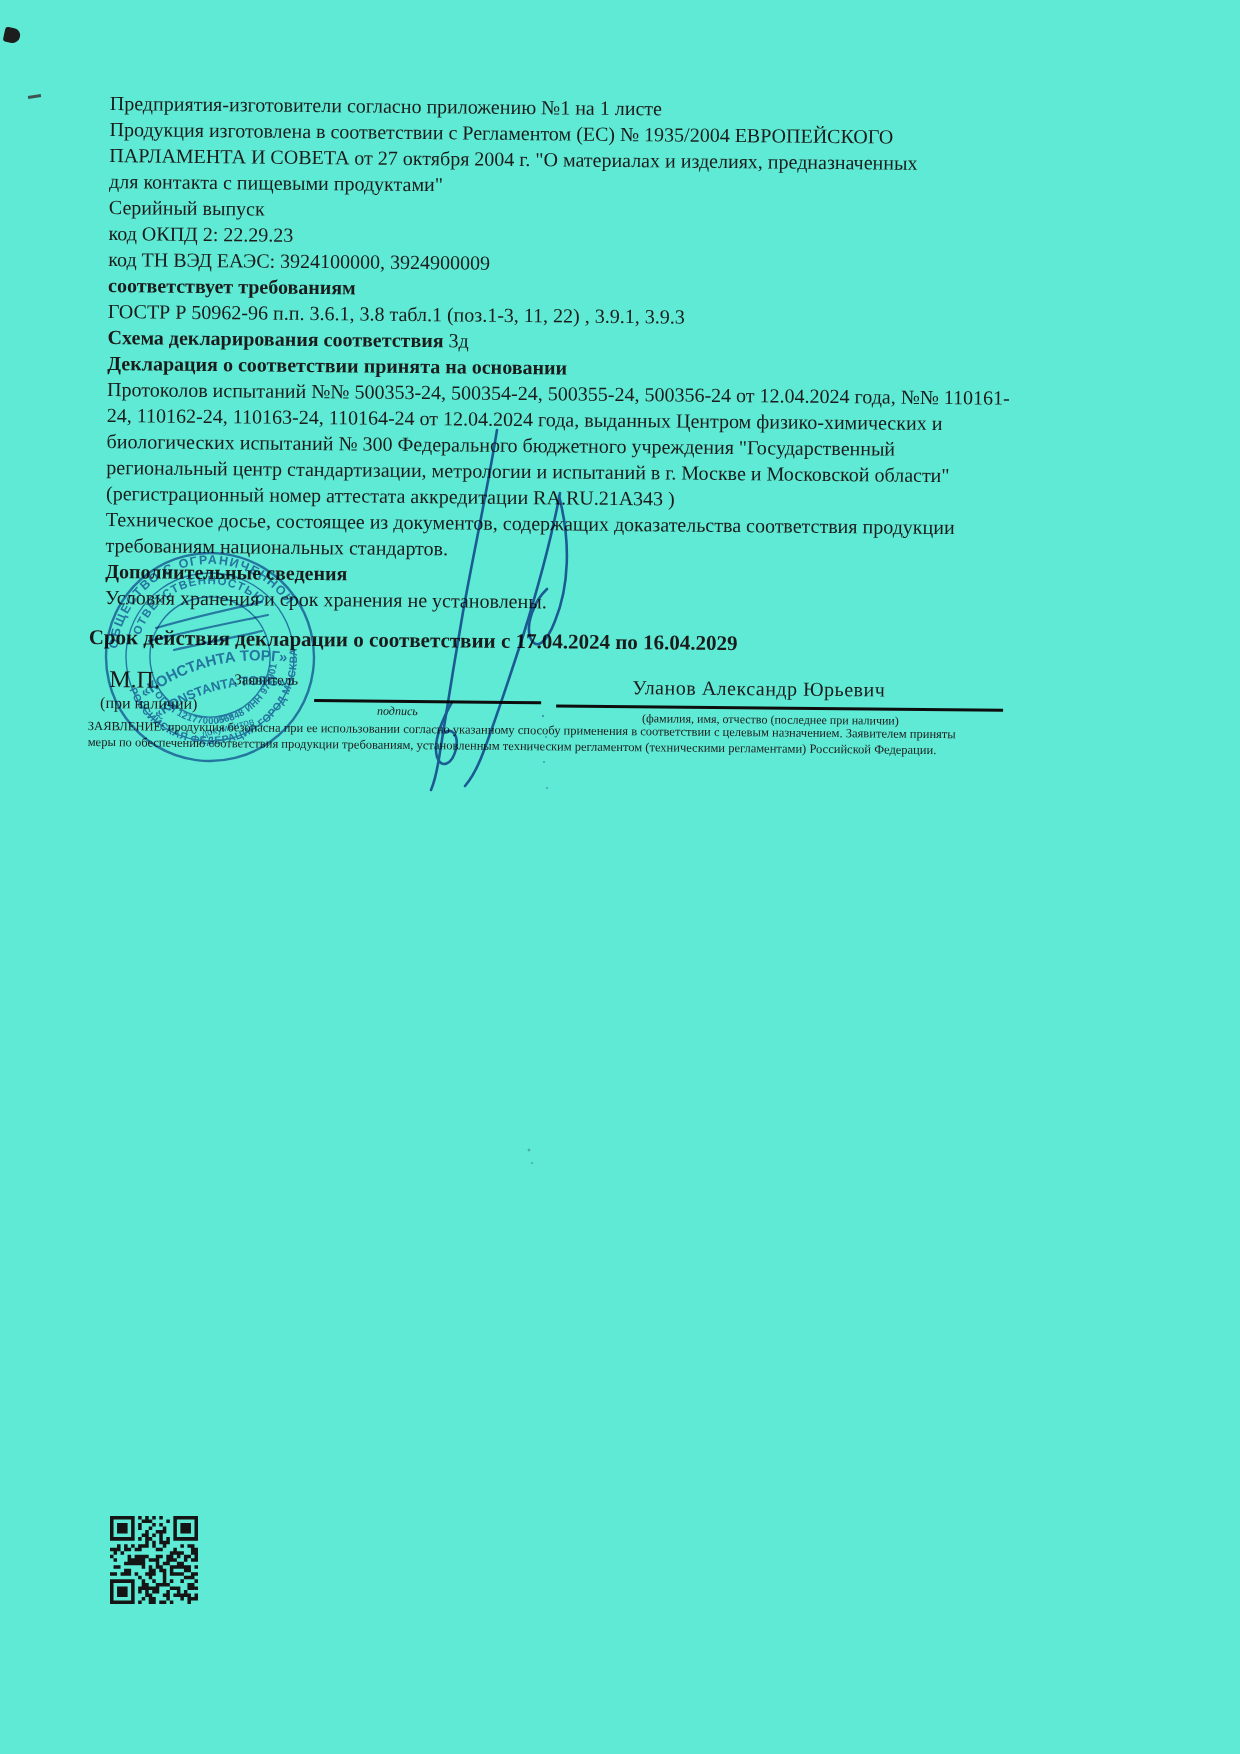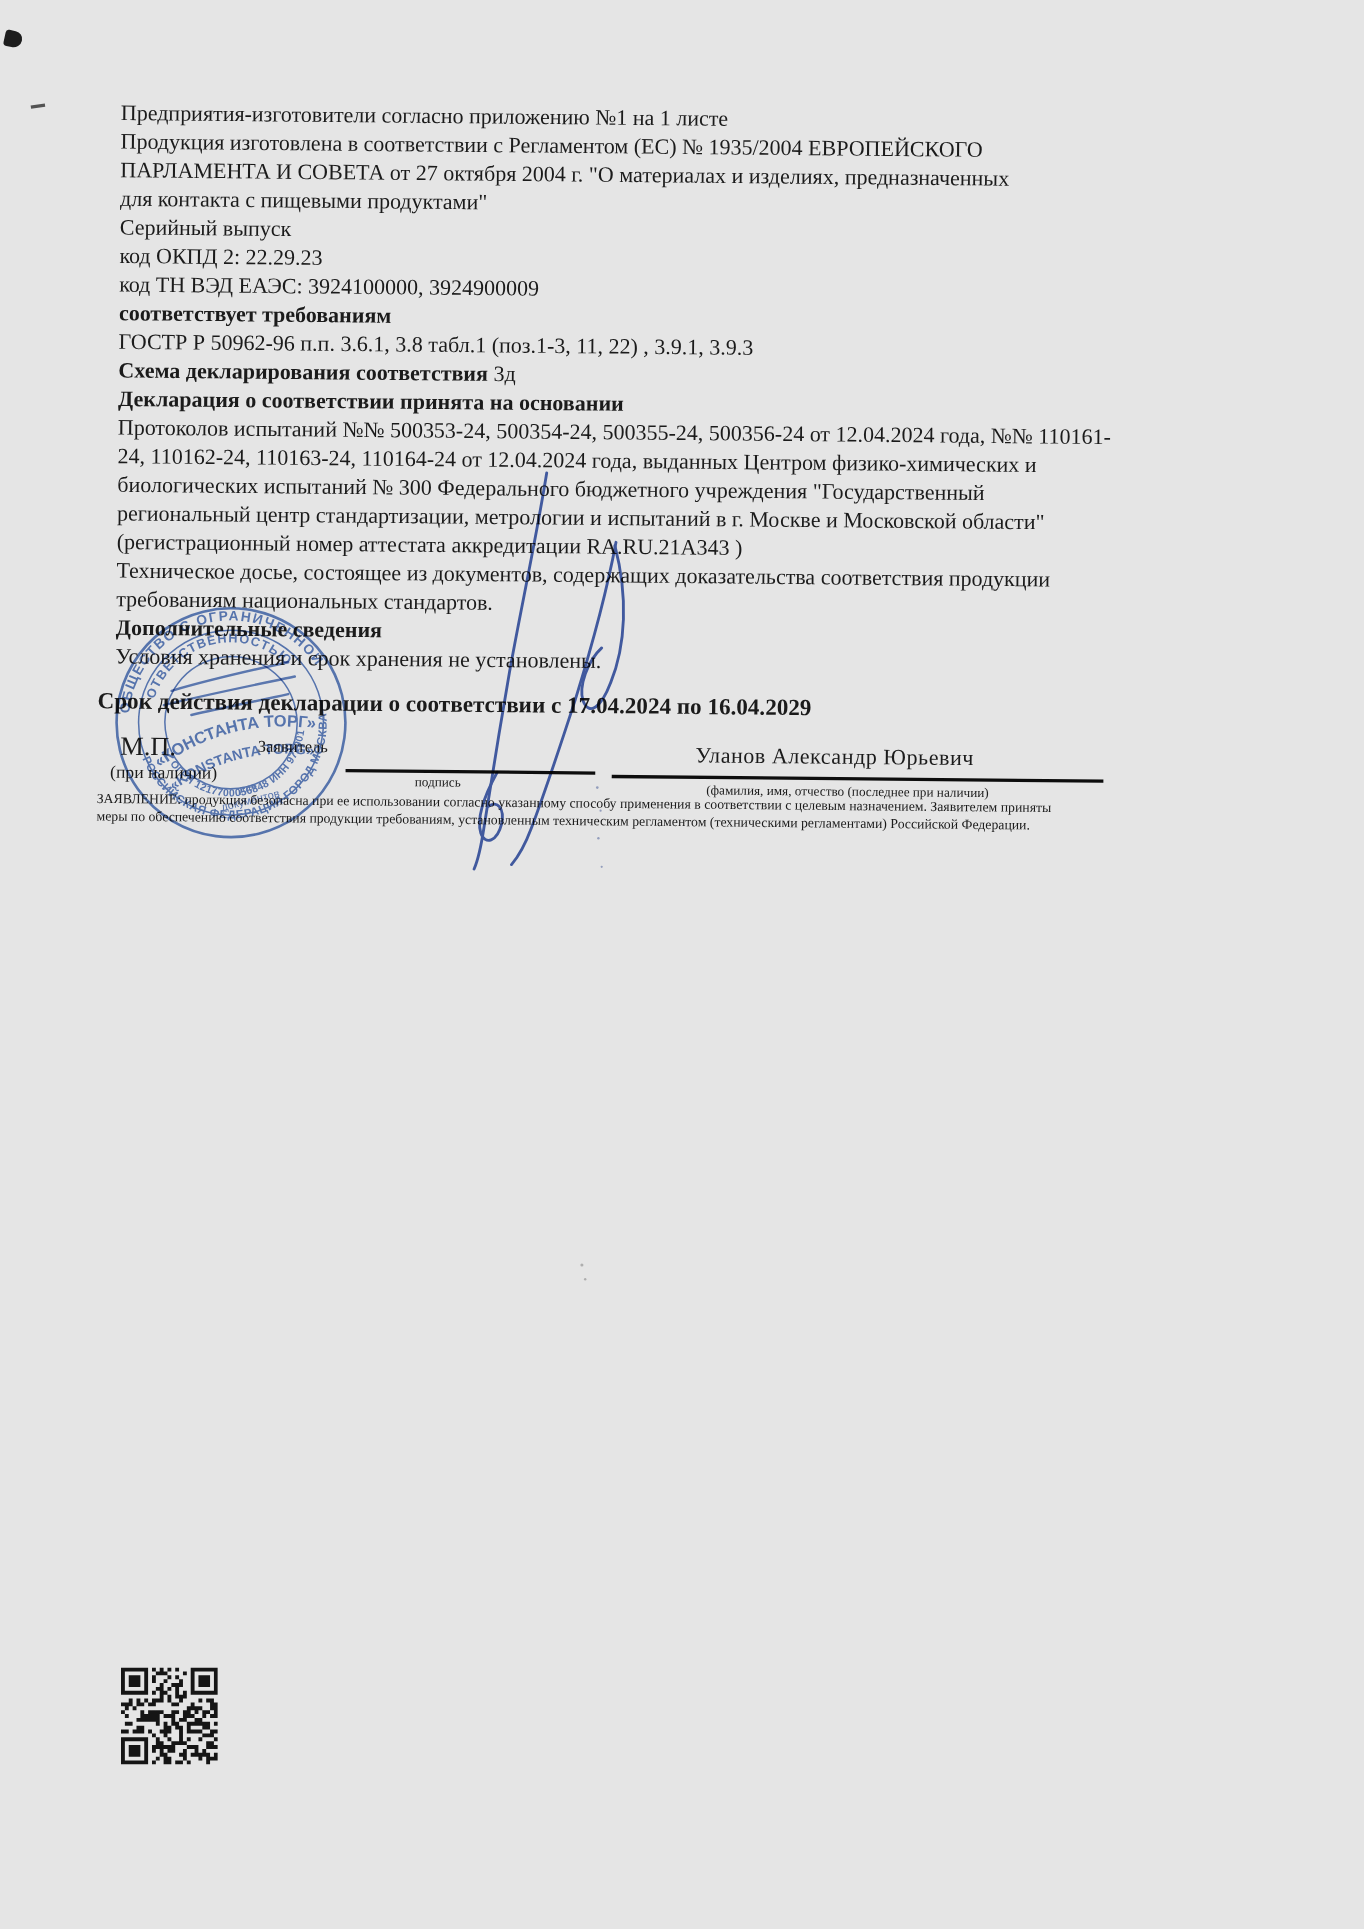--- a/index.html
+++ b/index.html
@@ -1,34 +1,34 @@
 <!DOCTYPE html>
 <html><head>
 <meta charset="utf-8">
 <style>
   html,body{margin:0;padding:0;background:#ffffff;}
   .page{
-    position:relative;width:1240px;height:1754px;background:#e5e5e5;overflow:hidden;
+    position:relative;width:1240px;height:1754px;background:#5eead4;overflow:hidden;
     font-family:"Liberation Serif","DejaVu Serif",serif;color:#1b1b1b;
   }
   
   .content{position:absolute;inset:0;transform:rotate(0.55deg);transform-origin:100px 90px;}
   .doc-text{position:absolute;left:110px;top:90px;width:907px;font-size:20px;line-height:26px;}
   .doc-text p{margin:0;}
   .bold{font-weight:bold;}
   .p-regulation{width:835px;}
   .p-dossier{width:900px;}
   .validity{font-size:21px;margin-left:-16px !important;margin-top:14px !important;}
   
   .abs{position:absolute;margin:0;}
   .mp{left:115px;top:666px;font-size:24px;}
   .mp-note{left:106px;top:694px;font-size:16px;}
   .applicant{left:240px;top:670px;font-size:15px;}
   .sig-line1{left:320px;top:697px;width:227px;height:2.5px;background:#0d0d0d;}
-  .sig-caption{left:383px;top:701px;font-size:12px;}
+  .sig-caption{left:383px;top:701px;font-size:12px;font-style:italic;}
   .fio-name{left:638px;top:671px;font-size:20px;letter-spacing:0.5px;}
   .sig-line2{left:562px;top:700px;width:447px;height:3px;background:#0d0d0d;}
   .fio-caption{left:648px;top:706px;font-size:12px;}
   .statement{left:94px;top:719px;width:882px;font-size:12.5px;line-height:15.5px;}
   
   .stamp{position:absolute;left:100px;top:547px;width:220px;height:220px;
          transform:rotate(-14deg);mix-blend-mode:multiply;opacity:0.88;}
   .stamp text{font-family:"Liberation Sans","DejaVu Sans",sans-serif;}
   
   .ink{position:absolute;inset:0;width:1240px;height:1754px;mix-blend-mode:multiply;pointer-events:none;}

